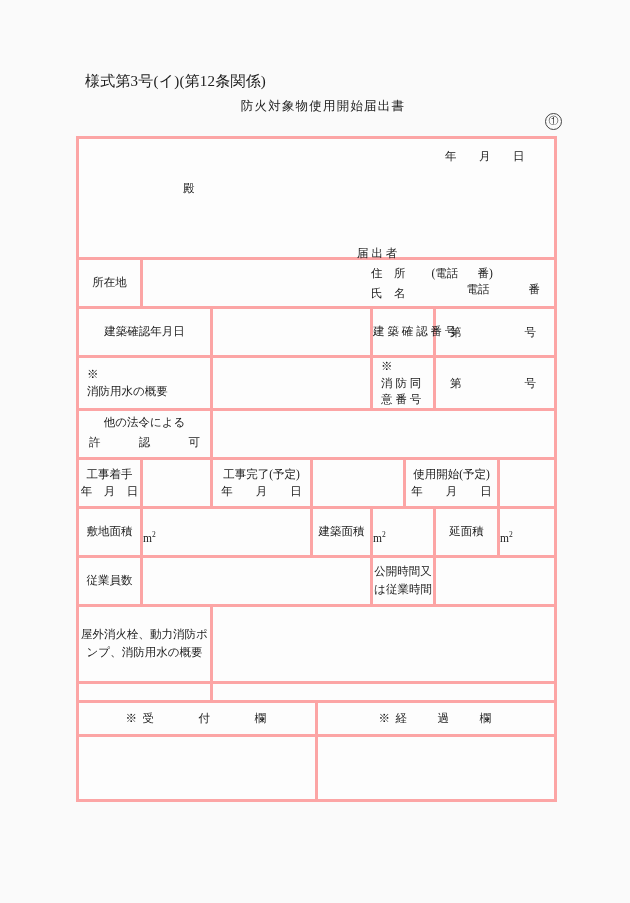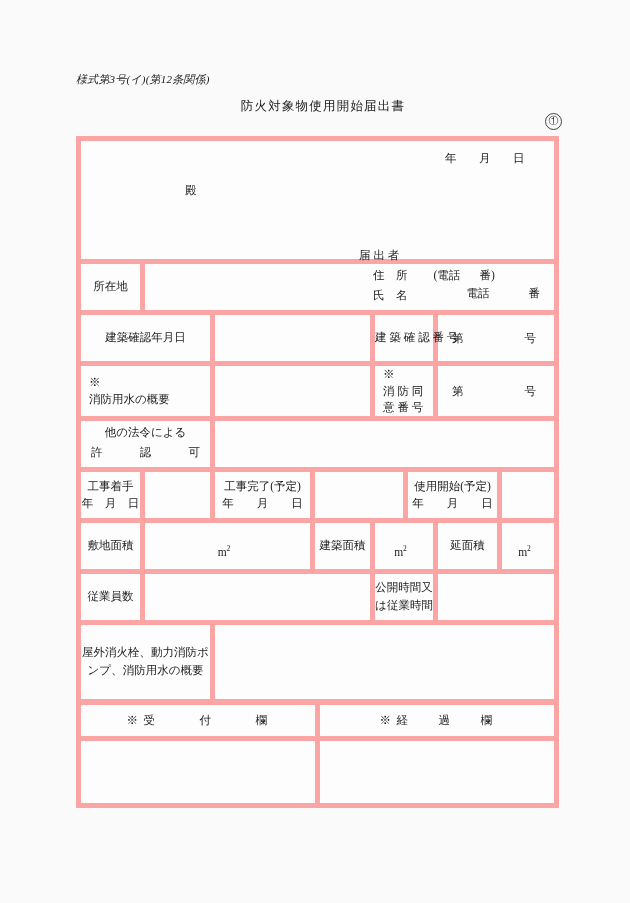--- a/index.html
+++ b/index.html
@@ -15,26 +15,25 @@
     font-family: "Liberation Serif", "DejaVu Serif", serif;
     color: #1a1a1a;
     -webkit-font-smoothing: antialiased;
   }
 
   .page { position: absolute; inset: 0; }
 
   
   .form-code {
     position: absolute;
-    left: 76px;
+    left: 85px;
     top: 72px;
-    font-size: 11px;
+    font-size: 15px;
     letter-spacing: 0.2px;
     white-space: nowrap;
-    font-style: italic;
   }
   .doc-title {
     position: absolute;
     left: 16px; right: 0;
     top: 98px;
     text-align: center;
     font-size: 12.5px;
     letter-spacing: 1.2px;
   }
   .circle-mark {
@@ -52,21 +51,21 @@
   }
 
   
   .tbl {
     position: absolute;
     border-collapse: collapse;
     table-layout: fixed;
     background: #fdfdfd;
   }
   .tbl td {
-    border: 5px solid #fca5a5;
+    border: 3px solid #fca5a5;
     font-size: 11.5px;
     vertical-align: middle;
     padding: 0;
   }
 
   #main-table { left: 76px; top: 136px; width: 478px; }
   #bottom-table { left: 76px; top: 700px; width: 478px; }
 
   .lbl {
     text-align: center;
@@ -121,21 +120,21 @@
     white-space: nowrap;
   }
   .tel-right i { font-style: normal; display: inline-block; width: 62px; text-align: left; margin-left: 48px; }
   .dai-go {
     display: flex;
     justify-content: space-between;
     padding: 3px 18px 3px 14px;
   }
   .unit {
     display: block;
-    text-align: center;
+    text-align: left;
     padding: 12px 7px 3px 0;
   }
   .unit sup { font-size: 7.5px; vertical-align: super; }
   .note-sym { display: block; text-align: left; padding-left: 8px; line-height: 1.45; }
 
   .h-tall { height: 74px; margin-top: 19px; }
   .h-mid  { height: 46px; }
   .h-row  { height: 31px; }
   .h-box  { height: 62px; }
 </style>

